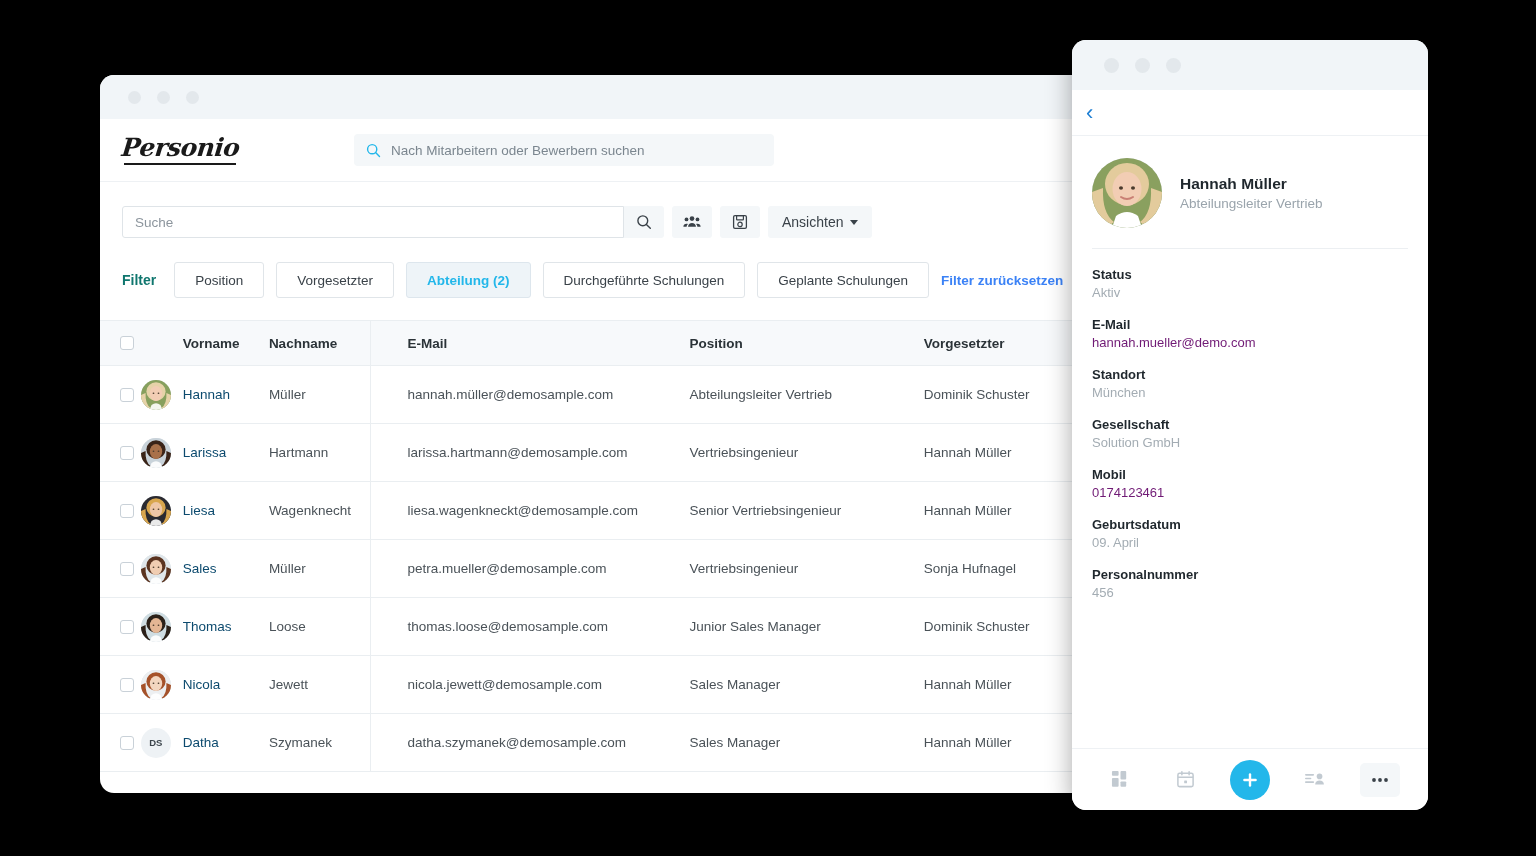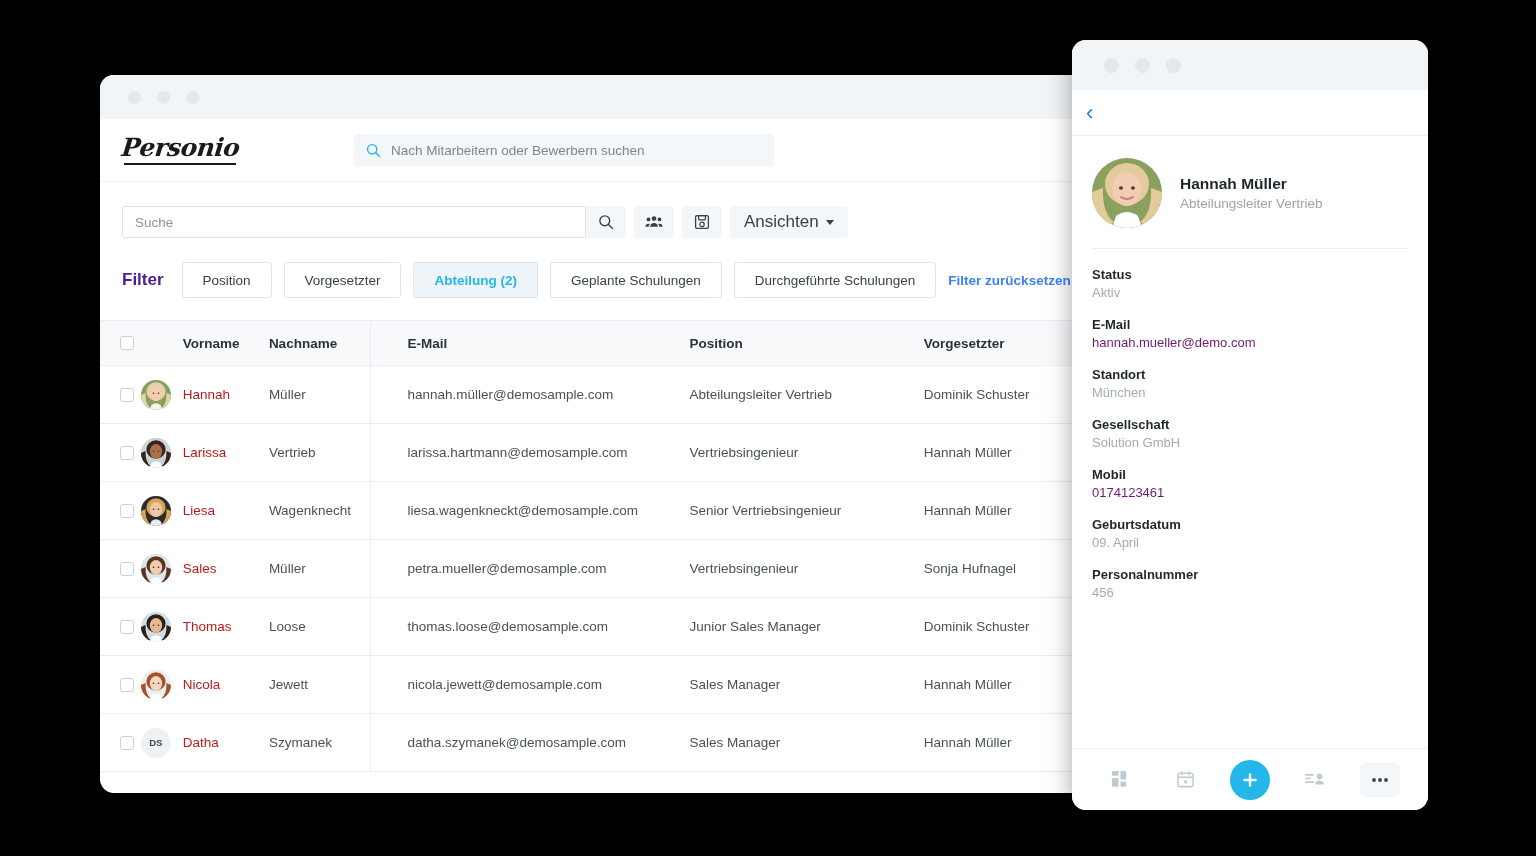--- a/index.html
+++ b/index.html
@@ -44,46 +44,46 @@
     background: #f4f7f9; border-radius: 4px;
     display: flex; align-items: center; padding: 0 12px; gap: 10px;
   }
   .global-search .ph { color: #7b868f; font-size: 13.5px; }
 
   
   .toolbar {
     display: flex; align-items: center; padding: 24px 22px 0 22px; gap: 0;
   }
   .search-box {
-    width: 464px; height: 32px; border: 1px solid #dfe4e8;
+    width: 502px; height: 32px; border: 1px solid #dfe4e8;
     border-radius: 3px 0 0 3px; background: #fff;
     display: flex; align-items: center; padding: 0 12px;
   }
   .search-box .ph { color: #8c959d; font-size: 13.5px; }
   .icon-btn {
     width: 40px; height: 32px; background: #f4f7f9; border-radius: 3px;
     display: flex; align-items: center; justify-content: center;
   }
   .icon-btn.attached { border-radius: 0 3px 3px 0; }
   .gap8 { width: 8px; }
   .views-btn {
     height: 32px; background: #f4f7f9; border-radius: 3px;
     display: flex; align-items: center; gap: 7px; padding: 0 14px;
-    color: #3a4249; font-size: 17px;
+    color: #3a4249; font-size: 14px;
   }
   .caret-dn {
     width: 0; height: 0; border-left: 4px solid transparent;
     border-right: 4px solid transparent; border-top: 5px solid #3a4249;
   }
 
   
   .filter-row {
     display: flex; align-items: center; padding: 24px 22px 0 22px; gap: 12px;
   }
-  .filter-label { font-size: 17px; font-weight: 700; color: #4c1d95; margin-right: 6px; }
+  .filter-label { font-size: 14px; font-weight: 700; color: #0f766e; margin-right: 6px; }
   .chip {
     height: 36px; border: 1px solid #e0e5e9; border-radius: 3px;
     display: flex; align-items: center; padding: 0 20px;
     font-size: 13.5px; color: #3a4249; background: #fff; white-space: nowrap;
   }
   .chip.active {
     background: #eef4f8; border-color: #dde6ed; color: #23b7ea; font-weight: 700;
   }
   .reset-link { font-size: 13.5px; color: #3b82f6; font-weight: 700; white-space: nowrap; }
 
@@ -102,21 +102,21 @@
   .c-first { width: 90px; }
   .c-last { width: 145px; }
   .c-mail { width: 295px; }
   .c-pos  { width: 245px; }
   .c-sup  { width: 200px; }
   .thead .c-first, .thead .c-last, .thead .c-mail, .thead .c-pos, .thead .c-sup {
     font-size: 13.5px; font-weight: 700; color: #2b3338;
   }
   .thead .c-check { padding-left: 14px; }
   .cell { font-size: 13.5px; color: #4a5258; }
-  .cell.link { color: #b91c1c; }
+  .cell.link { color: #0c4a6e; }
   .chk {
     width: 14px; height: 14px; border: 1px solid #c9d1d8; border-radius: 3px; background: #fff;
   }
   .avatar {
     width: 30px; height: 30px; border-radius: 50%; overflow: hidden; position: relative;
     background: #dde3e8; flex: none;
   }
   .avatar.initials {
     display: flex; align-items: center; justify-content: center;
     background: #eef2f5; color: #3c454c; font-size: 9.5px; font-weight: 700;
@@ -229,22 +229,22 @@
         <span>Ansichten</span>
         <span class="caret-dn"></span>
       </div>
     </div>
 
     <div class="filter-row">
       <span class="filter-label">Filter</span>
       <div class="chip">Position</div>
       <div class="chip">Vorgesetzter</div>
       <div class="chip active">Abteilung (2)</div>
+      <div class="chip">Durchgeführte Schulungen</div>
       <div class="chip">Geplante Schulungen</div>
-      <div class="chip">Durchgeführte Schulungen</div>
       <span class="reset-link">Filter zurücksetzen</span>
     </div>
 
     <div class="table" style="position:relative;">
       <div class="colsep"></div>
 
       <div class="thead">
         <div class="c-check">
           <span class="chk"></span>
         </div>
@@ -289,21 +289,21 @@
                   <ellipse cx="15" cy="11.5" rx="9.6" ry="9.2" fill="#3a2418"></ellipse>
                   <ellipse cx="15" cy="13.5" rx="6.2" ry="7.4" fill="#a9714a"></ellipse>
                   <path d="M4.6 13 Q4 24 9.6 28 L6 30 L0 30 L0 15 Z" fill="#3a2418"></path>
                   <path d="M25.4 13 Q26 24 20.4 28 L24 30 L30 30 L30 15 Z" fill="#3a2418"></path>
                   <ellipse cx="12.5" cy="13.2" rx="0.9" ry="0.8" fill="#4a3a2c"></ellipse>
                   <ellipse cx="17.5" cy="13.2" rx="0.9" ry="0.8" fill="#4a3a2c"></ellipse>
                   <path d="M10.5 25 Q15 21.5 19.5 25 L21.5 30 L8.5 30 Z" fill="#ffffff" opacity="0.9"></path>
                 </svg></div>
             </div>
             <div class="c-first cell link">Larissa</div>
-            <div class="c-last cell">Vertrieb</div>
+            <div class="c-last cell">Hartmann</div>
             <div class="c-mail cell">larissa.hartmann@demosample.com</div>
             <div class="c-pos cell">Vertriebsingenieur</div>
             <div class="c-sup cell">Hannah Müller</div>
           </div>
           <div class="trow">
             <div class="c-check">
               <span class="chk"></span>
             </div>
             <div class="c-av">
               <div class="avatar"><svg width="30" height="30" viewBox="0 0 30 30">

